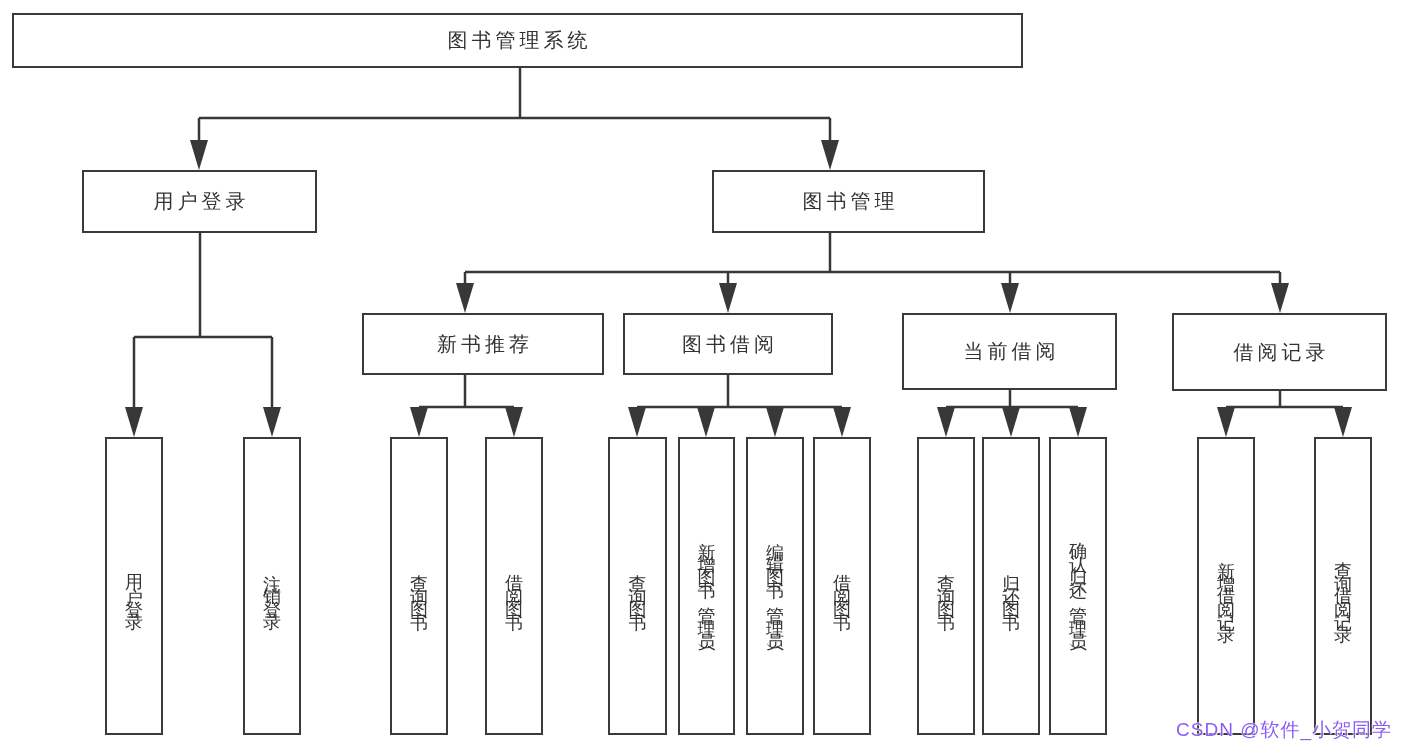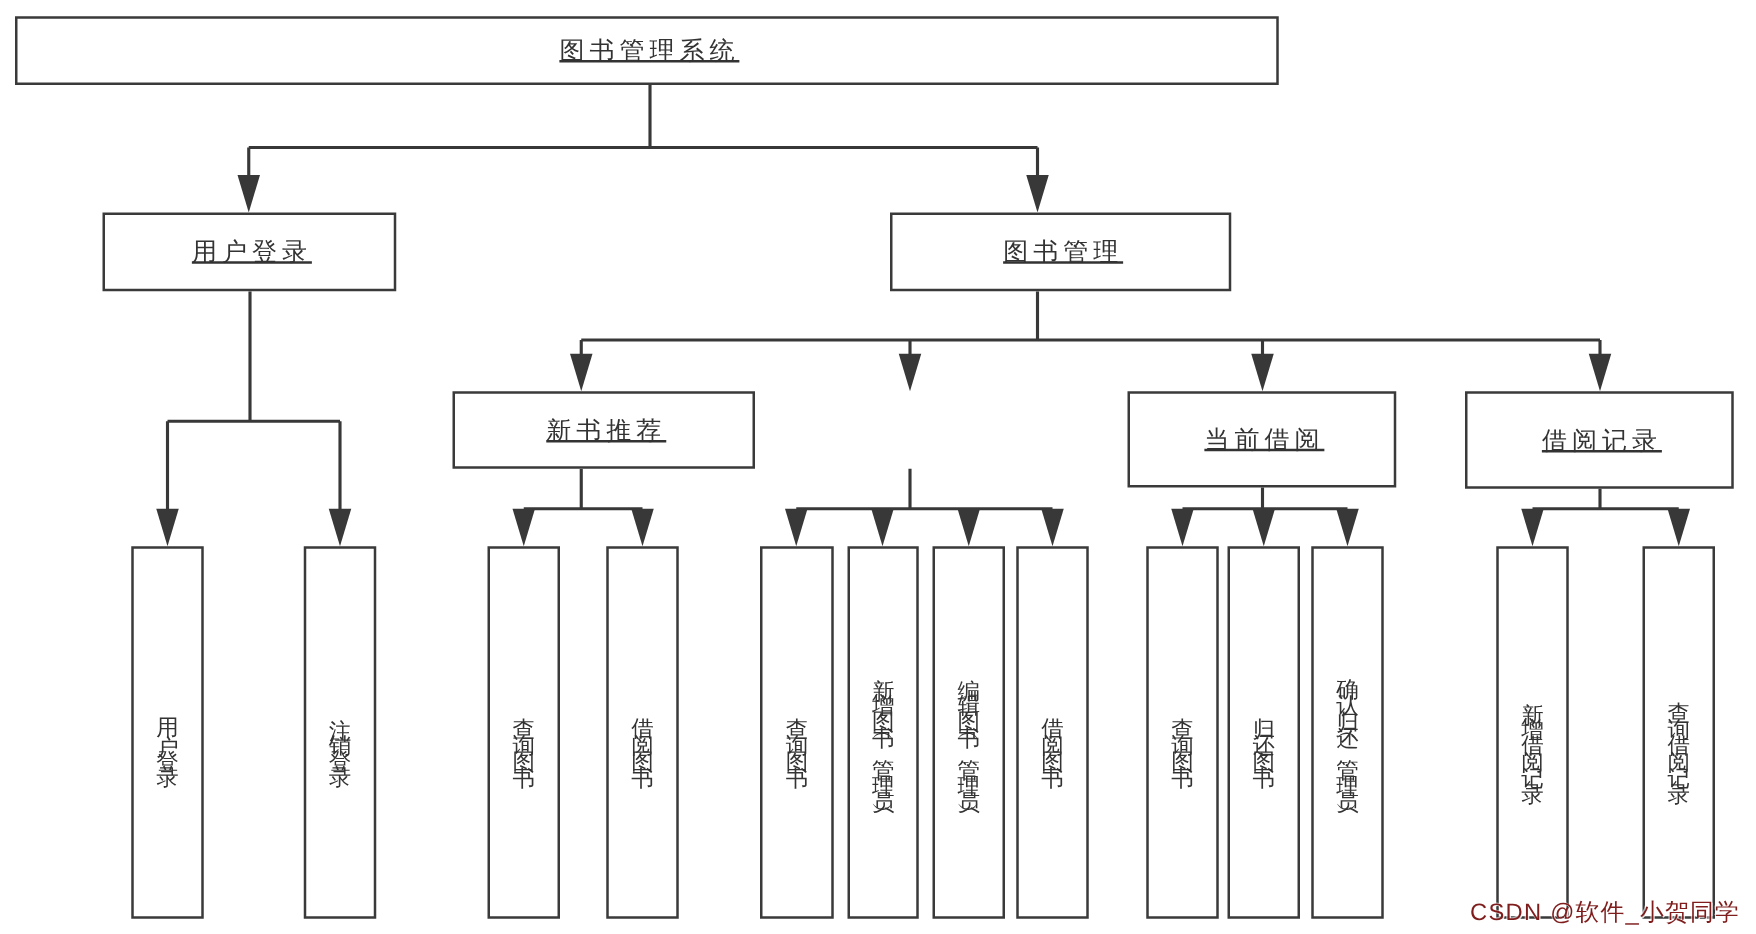--- a/index.html
+++ b/index.html
@@ -6,28 +6,28 @@
   .canvas{
     position:relative;width:1405px;height:747px;background:#ffffff;
     font-family:"Liberation Sans","DejaVu Sans",sans-serif;overflow:hidden;
   }
   .wires{position:absolute;left:0;top:0;width:1405px;height:747px;}
   .box{
     position:absolute;background:#ffffff;border:2.5px solid #3a3a3a;
     box-sizing:border-box;display:flex;align-items:center;justify-content:center;
     color:#333333;
   }
-  .hbox{font-size:20px;letter-spacing:4px;white-space:nowrap;text-decoration:underline;}
+  .hbox{font-size:20px;letter-spacing:4px;white-space:nowrap;}
   .hbox span{transform:translateX(2px);}
   .vbox .vlabel{
     writing-mode:vertical-rl;text-orientation:mixed;
     font-size:18px;letter-spacing:13px;line-height:1;color:#333333;
   }
   .watermark{
-    position:absolute;right:13px;bottom:4px;font-size:19px;color:#7f1d1d;
+    position:absolute;right:13px;bottom:4px;font-size:19px;color:#8b5cf6;
     letter-spacing:1px;white-space:nowrap;
     text-shadow:1px 1px 0 rgba(255,255,255,.85), -1px -1px 0 rgba(255,255,255,.6);
   }
 </style>
 </head>
 <body>
 
 <div class="canvas">
 
   <svg class="wires" viewBox="0 0 1405 747">
@@ -77,20 +77,23 @@
   <div class="box hbox" style="left:82px;top:170px;width:235px;height:63px">
     <span>用户登录</span>
   </div>
   <div class="box hbox" style="left:712px;top:170px;width:273px;height:63px">
     <span>图书管理</span>
   </div>
 
   <div class="box hbox" style="left:362px;top:313px;width:242px;height:62px">
     <span>新书推荐</span>
   </div>
+  <div class="box hbox" style="left:623px;top:313px;width:210px;height:62px">
+    <span>图书借阅</span>
+  </div>
   <div class="box hbox" style="left:902px;top:313px;width:215px;height:77px">
     <span>当前借阅</span>
   </div>
   <div class="box hbox" style="left:1172px;top:313px;width:215px;height:78px">
     <span>借阅记录</span>
   </div>
 
   <div class="box vbox" style="left:105px;top:437px;width:58px;height:298px">
     <span class="vlabel">用户登录</span>
   </div>

